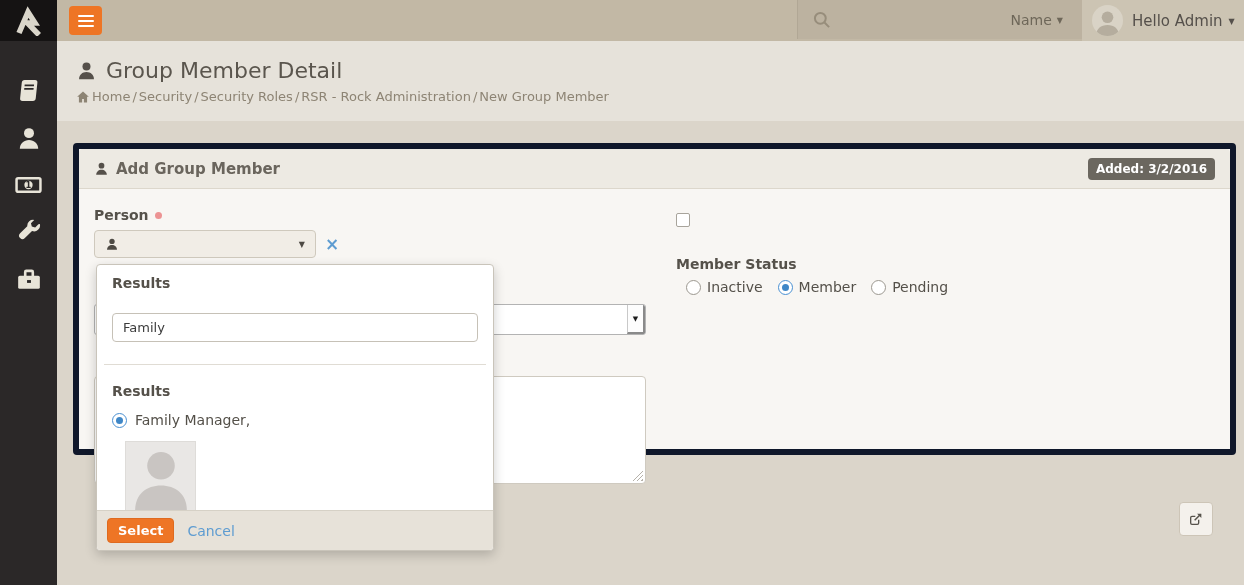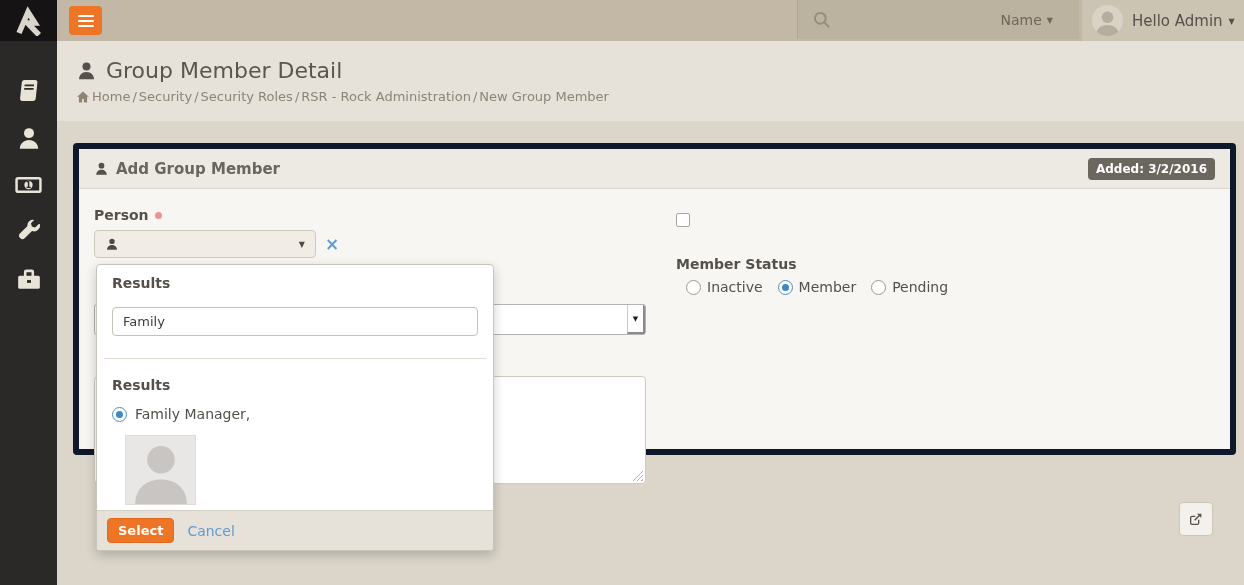--- a/index.html
+++ b/index.html
@@ -11,21 +11,21 @@
   }
   
   .sidebar { position:absolute; left:0; top:0; width:57px; height:585px; background:#2b2828; z-index:20; }
   .logo-block { width:57px; height:41px; background:#151313; display:flex; align-items:center; justify-content:center; cursor:pointer; }
   .side-icons { display:flex; flex-direction:column; align-items:center; padding-top:36px; gap:20px; }
   .side-icon { width:27px; height:27px; display:flex; align-items:center; justify-content:center; cursor:pointer; }
   
   .topbar { position:absolute; left:57px; top:0; right:0; height:41px; background:#c2b8a5; z-index:15; display:flex; align-items:center; }
   .hamburger { width:33px; height:29px; background:#ee7525; border-radius:4px; margin-left:12px; display:flex; flex-direction:column; align-items:center; justify-content:center; gap:3px; cursor:pointer; }
   .hamburger span { display:block; width:16px; height:2px; background:#fff; border-radius:1px; }
-  .search-zone { position:absolute; left:740px; right:165px; top:0; height:39px; background:#bcb2a0; border-left:1px solid #b1a795; display:flex; align-items:center; }
+  .search-zone { position:absolute; left:740px; right:155px; top:0; height:39px; background:#bcb2a0; border-left:1px solid #b1a795; display:flex; align-items:center; }
   .search-zone .mag { margin-left:14px; }
   .name-menu { margin-left:auto; margin-right:26px; color:#6e6759; font-size:14px; cursor:pointer; display:flex; align-items:center; gap:5px; }
   .user-zone { position:absolute; right:0; top:0; width:162px; height:41px; background:#ccc4b3; display:flex; align-items:center; cursor:pointer; }
   .avatar-circle { width:31px; height:31px; border-radius:50%; background:#d9d3c6; margin-left:10px; overflow:hidden; flex:none; }
   .user-name { margin-left:9px; color:#55504b; font-size:15px; display:flex; align-items:center; gap:6px; }
   .caret { font-size:8px; line-height:1; position:relative; top:1px; }
   
   .main { position:absolute; left:57px; top:41px; right:0; bottom:0; }
   .page-head { padding:17px 0 0 19px; }
   .page-title { font-size:22px; color:#5a554d; display:flex; align-items:center; gap:9px; font-weight:400; }
@@ -57,21 +57,21 @@
   .member-status-label { margin-top:29px; }
   .radio-row { display:flex; align-items:center; gap:15px; margin-top:4px; padding-left:10px; }
   .radio-item { display:flex; align-items:center; gap:6px; cursor:pointer; color:#545049; }
   .radio { width:15px; height:15px; border-radius:50%; background:#fff; border:1px solid #9c9890; flex:none; position:relative; }
   .radio.checked { border-color:#4a90d2; }
   .radio.checked::after { content:""; position:absolute; left:3px; top:3px; width:7px; height:7px; border-radius:50%; background:#3f87c7; }
   
   .dropdown { position:absolute; left:17px; top:75px; width:398px; background:#fff; border:1px solid #c9c4ba; border-radius:4px; box-shadow:0 4px 12px rgba(0,0,0,0.2); z-index:10; }
   .dd-body { padding:10px 15px 0 15px; height:245px; }
   .dd-label { font-weight:bold; color:#55514a; font-size:14px; }
-  .dd-input { margin-top:16px; width:100%; height:29px; border:1px solid #c6c1b7; border-radius:4px; padding:0 10px; font-size:13px; color:#3c3c3c; font-family:inherit; background:#fff; outline:none; }
+  .dd-input { margin-top:22px; width:100%; height:29px; border:1px solid #c6c1b7; border-radius:4px; padding:0 10px; font-size:13px; color:#3c3c3c; font-family:inherit; background:#fff; outline:none; }
   .dd-hr { border:none; border-top:1px solid #e0dcd4; margin:22px -8px 0 -8px; }
   .dd-results-label { margin-top:18px; }
   .dd-result-row { display:flex; align-items:center; gap:8px; margin-top:13px; color:#545049; cursor:pointer; }
   .dd-avatar { margin:13px 0 0 13px; width:71px; height:70px; background:#e9e7e5; border:1px solid #dedcd9; display:flex; align-items:flex-end; justify-content:center; overflow:hidden; }
   .dd-footer { background:#e7e2d9; border-top:1px solid #d6d1c6; border-radius:0 0 4px 4px; height:40px; display:flex; align-items:center; padding:0 10px; gap:13px; }
   .btn-select { background:#ee7525; border:1px solid #df6a1e; color:#fff; font-weight:bold; font-size:13px; padding:4px 10px; border-radius:4px; cursor:pointer; font-family:inherit; }
   .link-cancel { color:#5e9cd1; font-size:14px; text-decoration:none; cursor:pointer; }
   
   .ext-btn { position:absolute; right:17px; bottom:15px; width:34px; height:34px; background:#f4f1ec; border:1px solid #cdc5b7; border-radius:4px; display:flex; align-items:center; justify-content:center; cursor:pointer; }
 </style>

